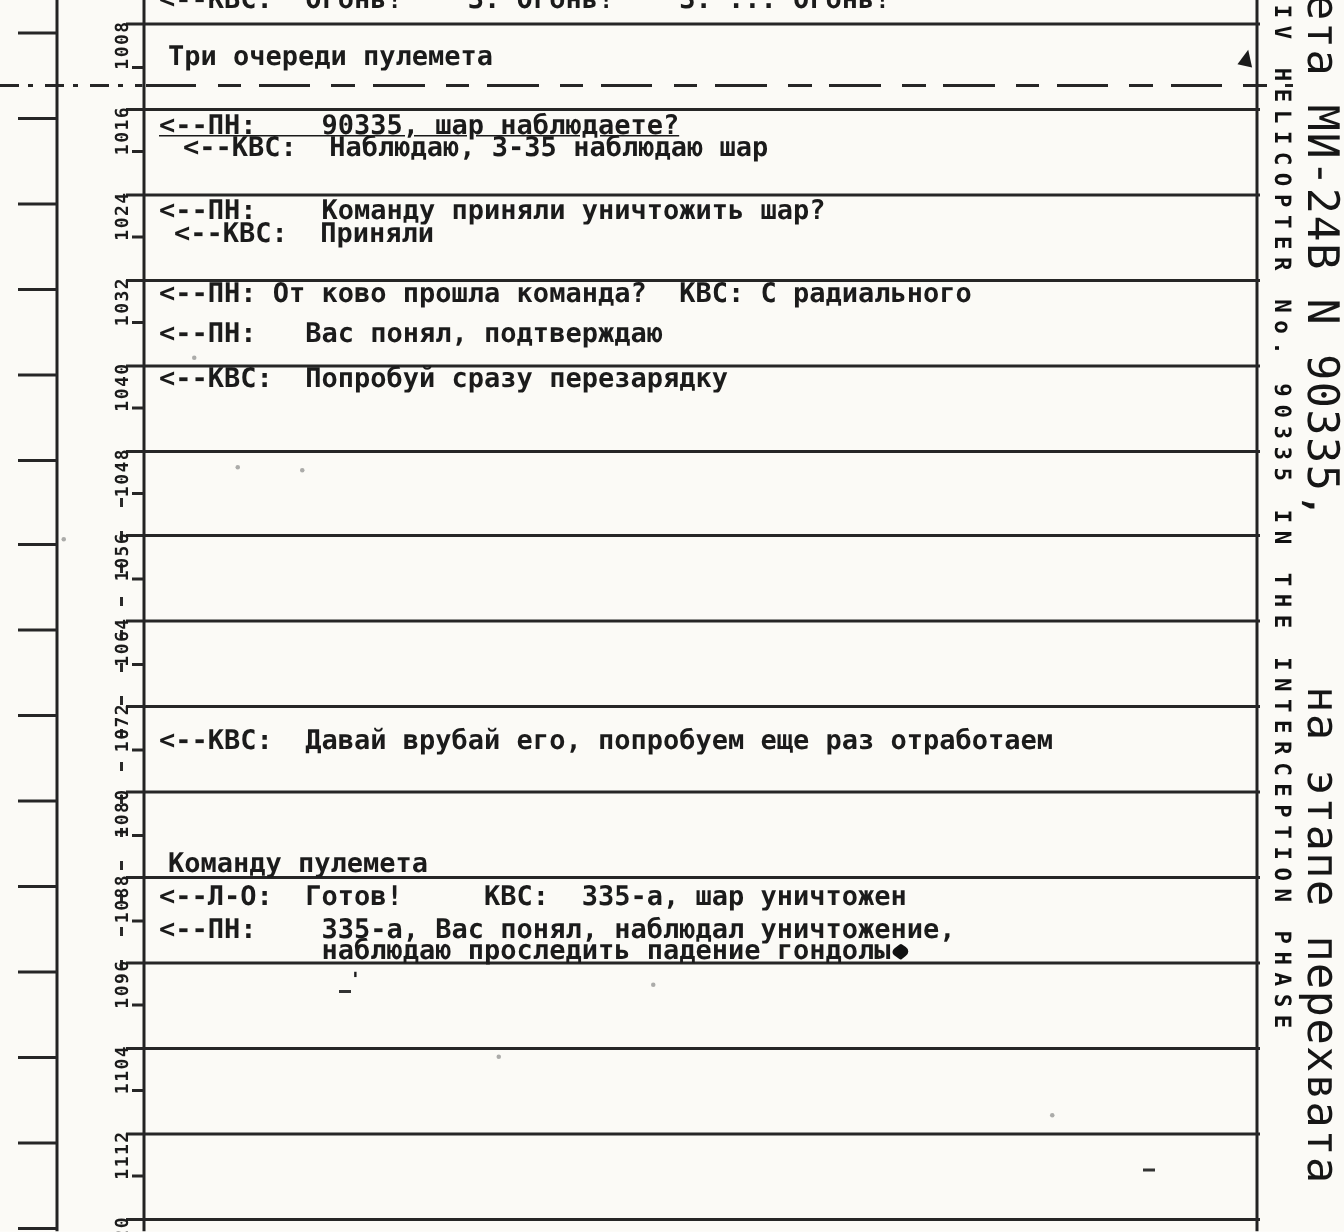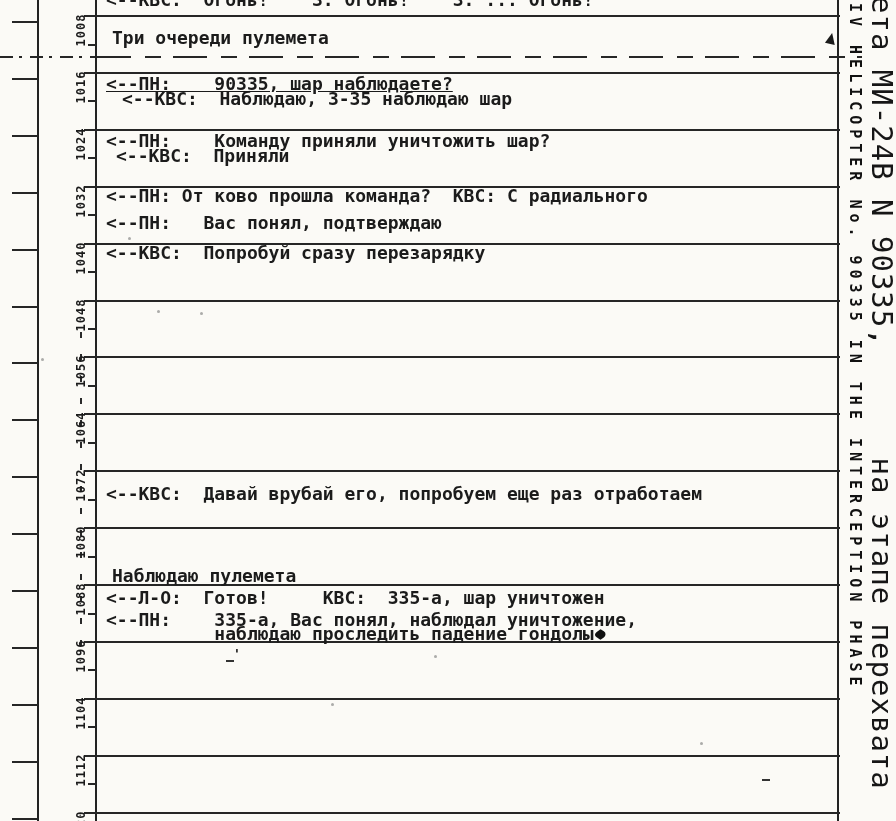--- a/index.html
+++ b/index.html
@@ -128,21 +128,21 @@
       <div class="tr-line" style="left: 106px; top: -7px;">&lt;--КВС:  Огонь!    З: Огонь!    З: ... Огонь!</div>
       <div class="tr-line" style="left: 112px; top: 31px;">Три очереди пулемета</div>
       <div class="tr-line" style="left: 106px; top: 77px; text-decoration: underline;">&lt;--ПН:    90335, шар наблюдаете?</div>
       <div class="tr-line" style="left: 122px; top: 92px;">&lt;--КВС:  Наблюдаю, 3-35 наблюдаю шар</div>
       <div class="tr-line" style="left: 106px; top: 134px;">&lt;--ПН:    Команду приняли уничтожить шар?</div>
       <div class="tr-line" style="left: 106px; top: 149px; margin-left: 10px;">&lt;--КВС:  Приняли</div>
       <div class="tr-line" style="left: 106px; top: 189px;">&lt;--ПН: От ково прошла команда?  КВС: С радиального</div>
       <div class="tr-line" style="left: 106px; top: 216px;">&lt;--ПН:   Вас понял, подтверждаю</div>
       <div class="tr-line" style="left: 106px; top: 246px;">&lt;--КВС:  Попробуй сразу перезарядку</div>
       <div class="tr-line" style="left: 106px; top: 487px;">&lt;--КВС:  Давай врубай его, попробуем еще раз отработаем</div>
-      <div class="tr-line" style="left: 112px; top: 569px;">Наблюдаю пулемета</div>
+      <div class="tr-line" style="left: 112px; top: 569px;">Команду пулемета</div>
       <div class="tr-line" style="left: 106px; top: 591px;">&lt;--Л-О:  Готов!     КВС:  335-а, шар уничтожен</div>
       <div class="tr-line" style="left: 106px; top: 613px;">&lt;--ПН:    335-а, Вас понял, наблюдал уничтожение,</div>
       <div class="tr-line" style="left: 106px; top: 627px;">          наблюдаю проследить падение гондолы</div>
       <div class="mark" style="left: 596px; top: 630px; width: 9px; height: 9px; background: rgb(17, 17, 17); transform: rotate(35deg) skewX(-18deg); border-radius: 1px 5px 1px 4px;"></div>
       <div class="mark" style="left: 233px; top: 646px; font-size: 13px; font-weight: 700;">'</div>
       <div class="mark" style="left: 226px; top: 660px; width: 8px; height: 2px; background: rgb(51, 51, 51);"></div>
       <div class="mark" style="left: 762px; top: 779px; width: 8px; height: 2px; background: rgb(51, 51, 51);"></div>
       <div class="mark" style="left: 826px; top: 33px; width: 0px; height: 0px; border-left: 5px solid transparent; border-right: 5px solid transparent; border-bottom: 11px solid rgb(27, 27, 27); transform: rotate(12deg);"></div>
       <div class="speck" style="left: 128px; top: 237px;"></div>
       <div class="speck" style="left: 157px; top: 310px;"></div>

